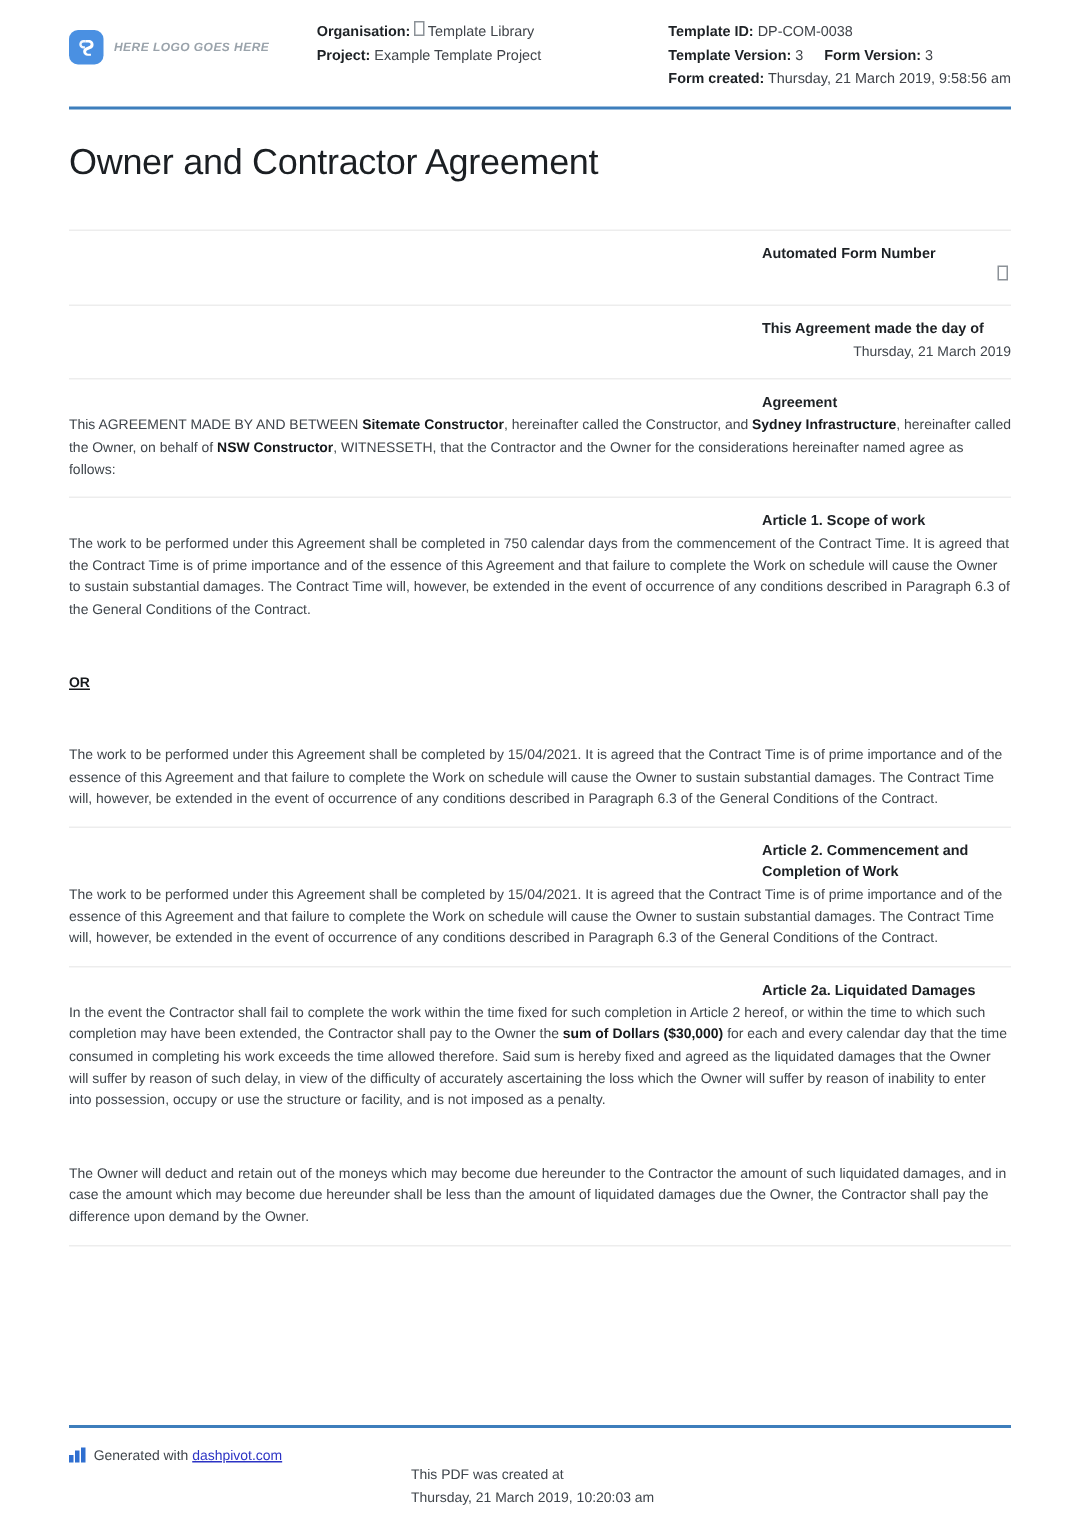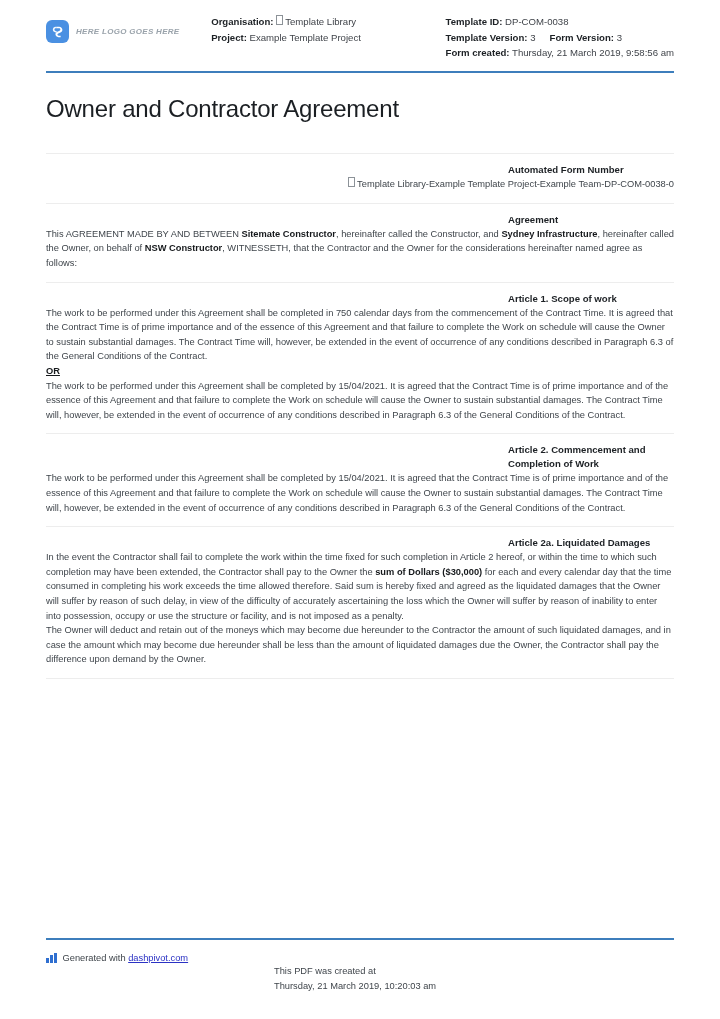--- a/index.html
+++ b/index.html
@@ -117,38 +117,38 @@
     box-sizing: border-box;
   }
   .field-value {
     flex: 1;
     font-size: 9.3px;
     line-height: 14.6px;
     color: #3f454b;
   }
   .field-value b { color: #16191c; font-weight: bold; }
   .field-value p { margin: 0; }
-  .field-value p + p { }
+  .field-value p + p { margin-top: 34px; }
   .or-text {
     font-weight: bold;
     text-decoration: underline;
     color: #16191c;
     margin: 0;
   }
   .blk-gap-or { margin-top: 36px; }
   .blk-gap-after-or { margin-top: 36px; }
 
   .fields-end {
     border-top: 1px solid #ededed;
   }
 
   
   .spacer { flex: 1; }
   .doc-footer {
-    padding-bottom: 26px;
+    padding-bottom: 14px;
   }
   .footer-cols {
     display: flex;
     padding-top: 11px;
     font-size: 9.3px;
     line-height: 14.5px;
     color: #3f454b;
   }
   .footer-col.generated {
     width: 228px;
@@ -232,24 +232,28 @@
 
   <div class="rule-blue"></div>
 
   <h1 class="doc-title">Owner and Contractor Agreement</h1>
 
   <div class="fields">
 
     <div class="field-row">
       <div class="field-label">Automated Form Number</div>
       <div class="field-value">
-        <span class="missing-glyph"></span><span>Template Library-Example Template Project-Example Team-DP-COM-0038-0</span>
-      </div>
-    </div>
-
+        <span class="missing-glyph"></span>
+      </div>
+    </div>
+
+    <div class="field-row">
+      <div class="field-label">This Agreement made the day of</div>
+      <div class="field-value">Thursday, 21 March 2019</div>
+    </div>
 
     <div class="field-row">
       <div class="field-label">Agreement</div>
       <div class="field-value">
         <p><span>This AGREEMENT MADE BY AND BETWEEN </span><b>Sitemate Constructor</b><span>, hereinafter called the Constructor, and </span><b>Sydney Infrastructure</b><span>, hereinafter called the Owner, on behalf of </span><b>NSW Constructor</b><span>, WITNESSETH, that the Contractor and the Owner for the considerations hereinafter named agree as follows:</span></p>
       </div>
     </div>
 
     <div class="field-row">
       <div class="field-label">Article 1. Scope of work</div>

